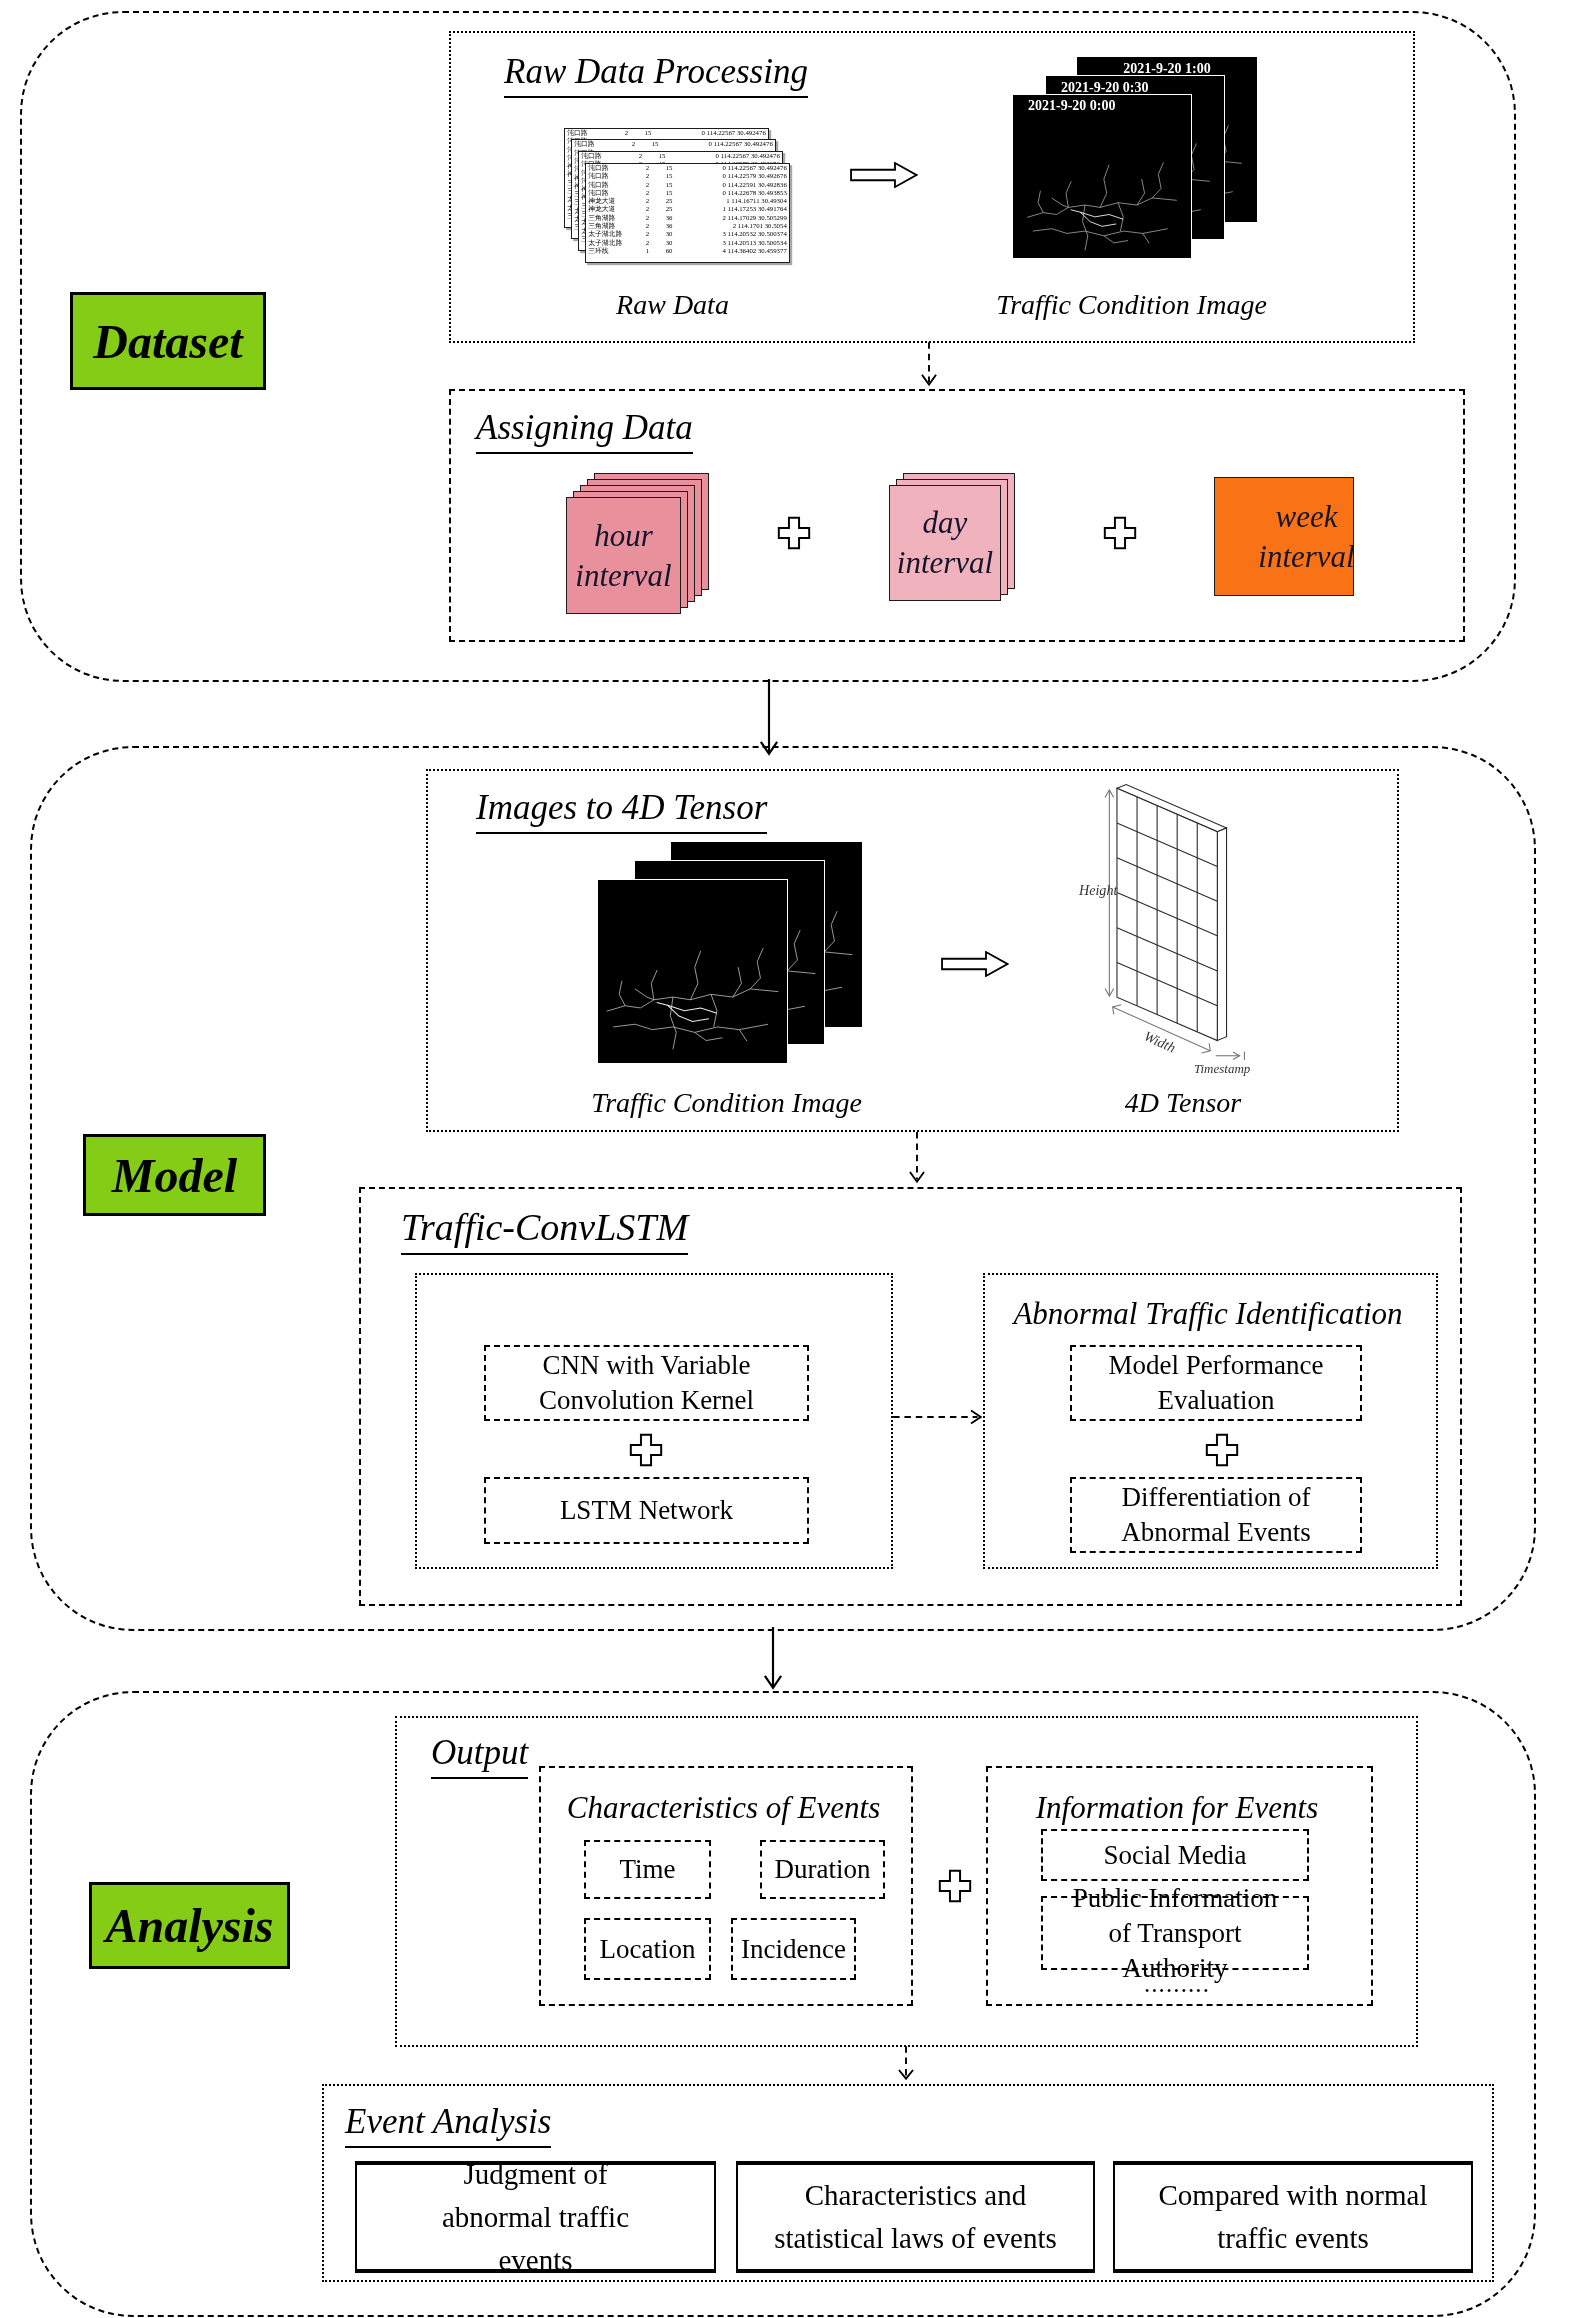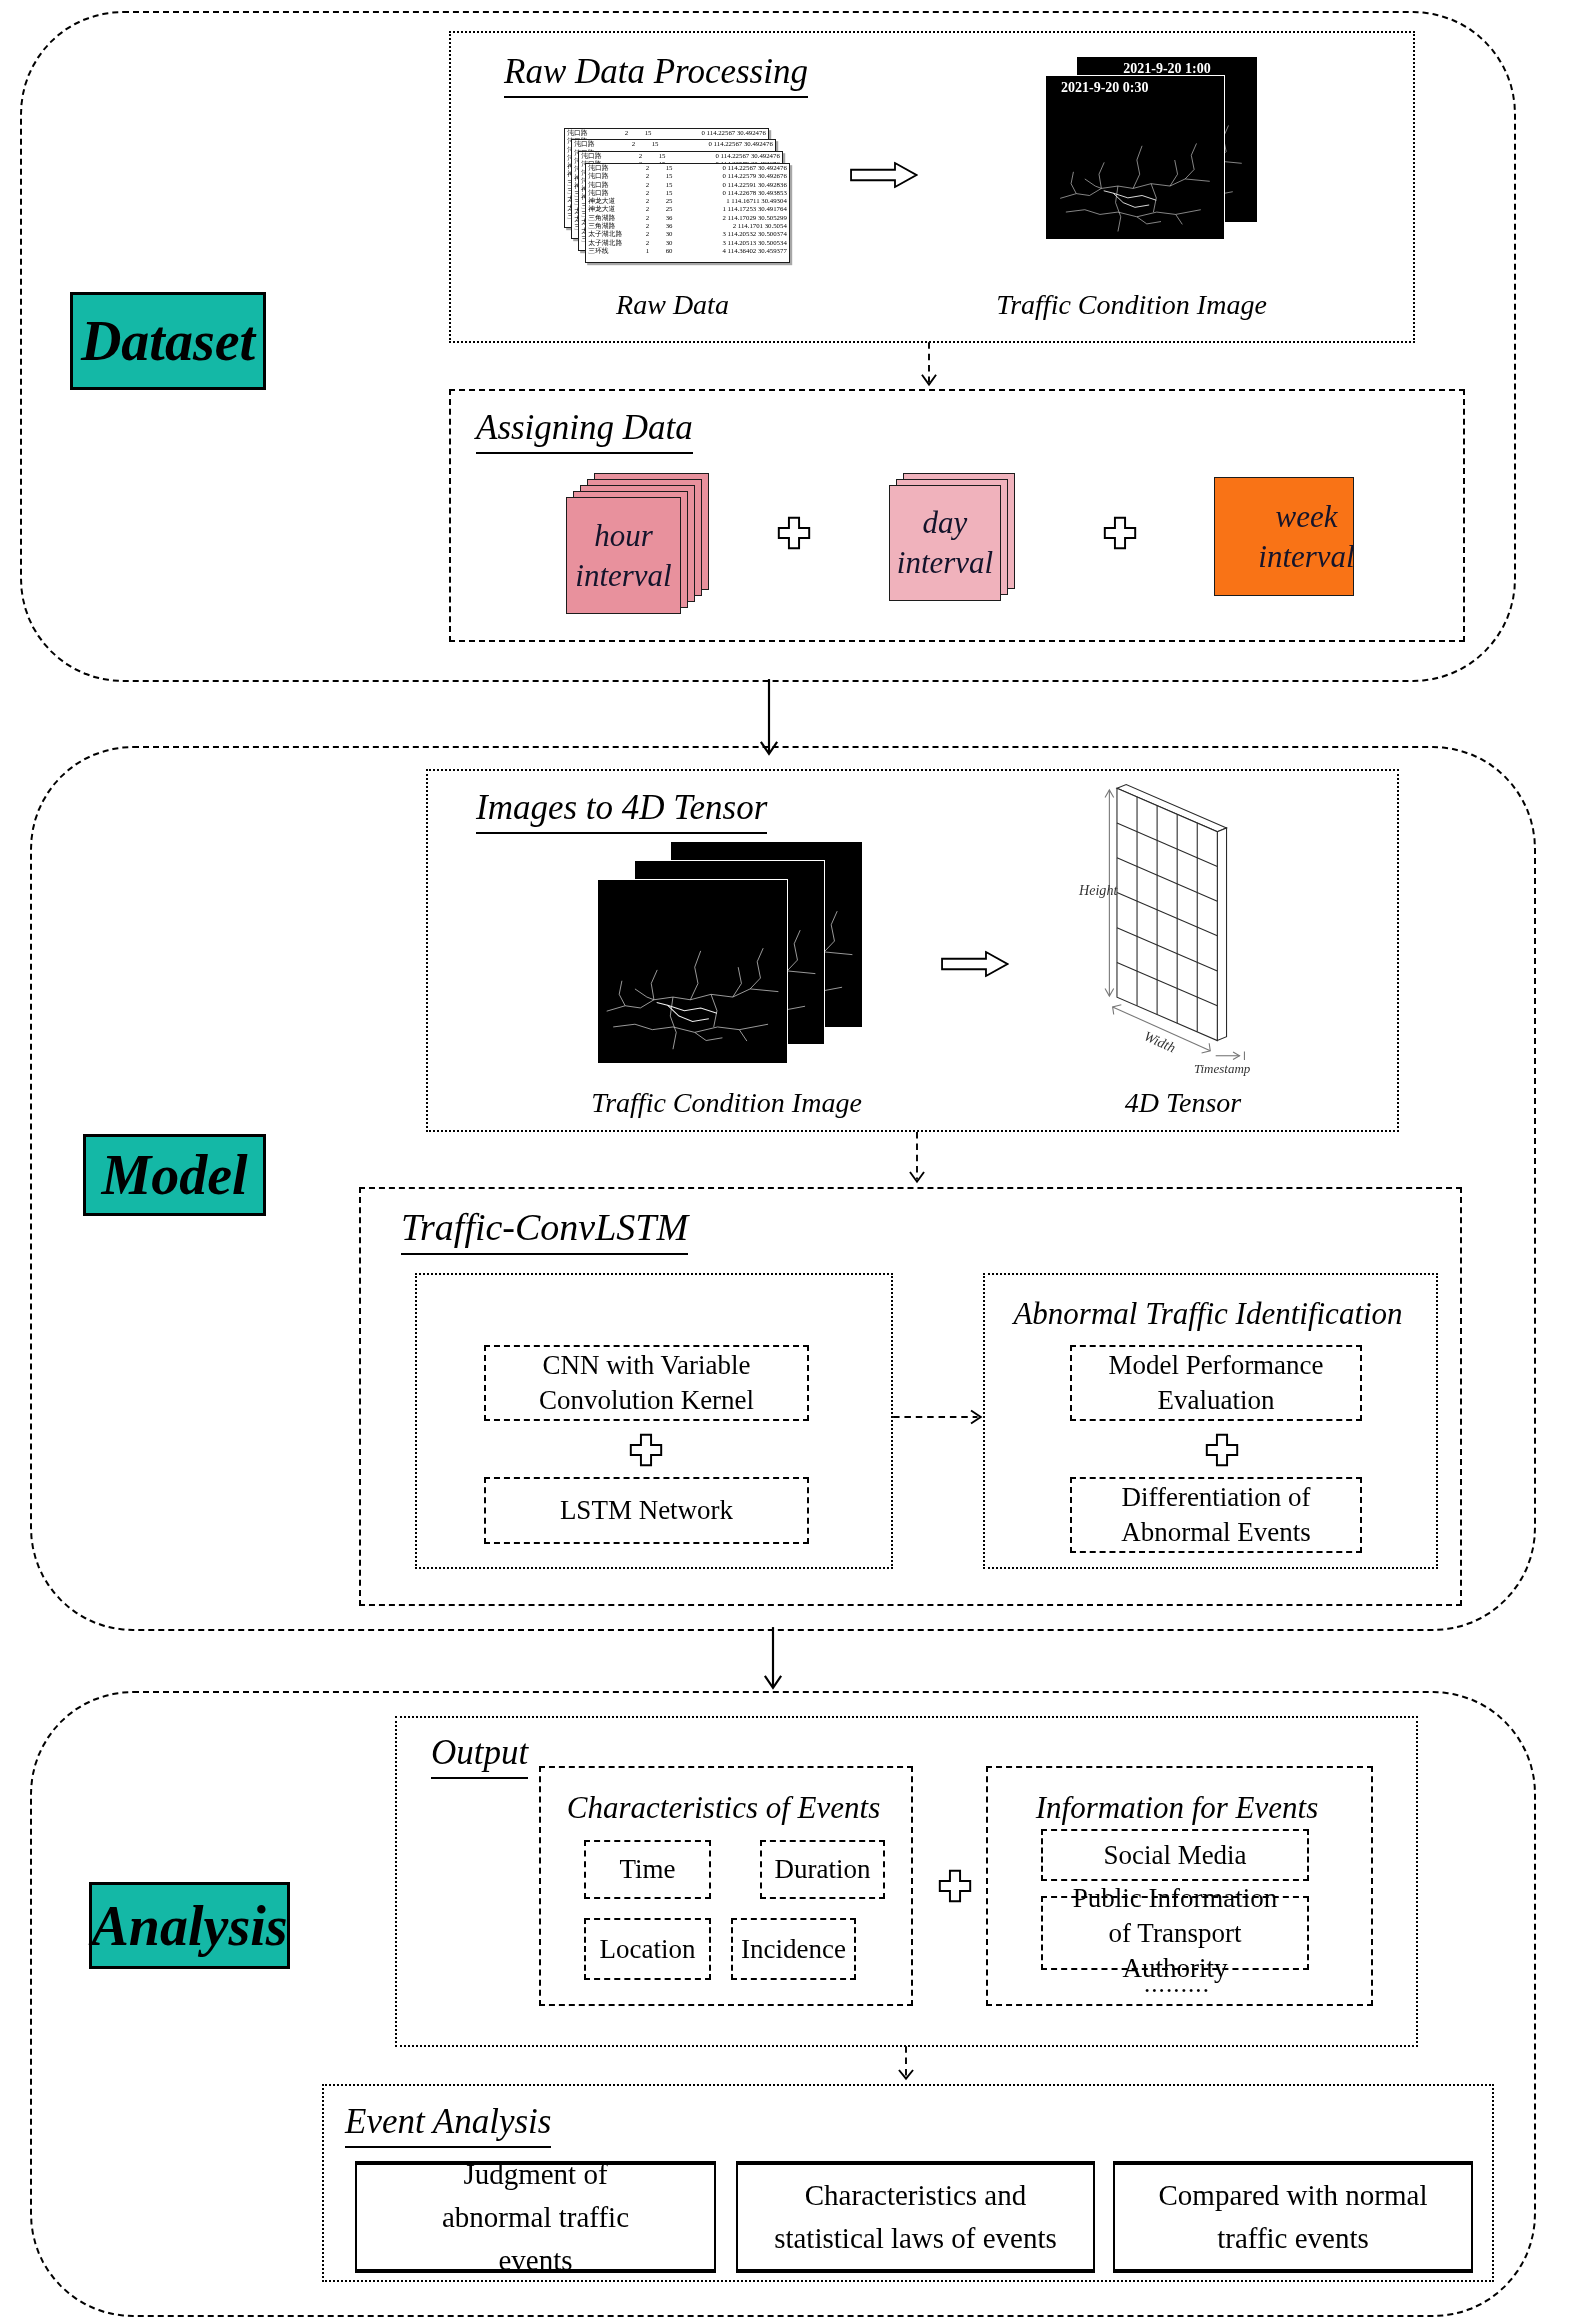--- a/index.html
+++ b/index.html
@@ -2,22 +2,22 @@
 <html style="font-size:8.7px"><head>
 <meta charset="utf-8">
 <style>
   html,body{margin:0;padding:0;background:#fff;}
   #canvas{position:relative;width:1570px;height:2319px;background:#fff;
     font-family:"Liberation Serif","DejaVu Serif",serif;color:#000;overflow:hidden;}
   .abs{position:absolute;}
   
   .stage{position:absolute;border:2.7px dashed #000;border-radius:103px;background:transparent;}
   
-  .stage-label{position:absolute;border:3.3px solid #000;background:#14b8a6;display:flex;
-    align-items:center;justify-content:center;font-weight:bold;font-style:italic;font-size:56px;}
+  .stage-label{position:absolute;border:3.3px solid #000;background:#84cc16;display:flex;
+    align-items:center;justify-content:center;font-weight:bold;font-style:italic;font-size:48px;}
   
   .sec-dotted{position:absolute;border:2.7px dotted #000;}
   .sec-dashed{position:absolute;border:2.7px dashed #000;}
   .title{position:absolute;font-style:italic;font-size:35px;border-bottom:2.7px solid #000;
     padding-bottom:4.3px;white-space:nowrap;}
   .subtitle{position:absolute;font-style:italic;font-size:31px;text-align:center;white-space:nowrap;}
   .cap{position:absolute;font-style:italic;font-size:28px;text-align:center;white-space:nowrap;}
   .small-box{position:absolute;border:2.2px dashed #000;display:flex;align-items:center;
     justify-content:center;text-align:center;font-size:27px;line-height:35px;padding:2.2px 5.4px;box-sizing:border-box;}
   
@@ -425,20 +425,26 @@
       <svg style="left:0;top:22px;" width="177" height="142" viewBox="0 0 330 300">
           <use href="#roadmap"></use>
         </svg>
     </div>
     <div class="timg" style="left:33px;top:18.4px;width:180px;height:165px;">
       <div class="tstamp left">2021-9-20 0:30</div>
       <svg style="left:0;top:22px;" width="177" height="142" viewBox="0 0 330 300">
           <use href="#roadmap"></use>
         </svg>
     </div>
+    <div class="timg" style="left:0;top:37px;width:180px;height:165px;">
+      <div class="tstamp left">2021-9-20 0:00</div>
+      <svg style="left:0;top:22px;" width="177" height="142" viewBox="0 0 330 300">
+          <use href="#roadmap"></use>
+        </svg>
+    </div>
   </div>
 
   <div class="cap" style="left:553px;top:289px;width:239px;">Raw Data</div>
   <div class="cap" style="left:958px;top:289px;width:347px;">Traffic Condition Image</div>
 
   <svg style="left:916px;top:341px;" width="26" height="47" viewBox="0 0 48 86">
     <line x1="24" y1="2" x2="24" y2="76" stroke="#000" stroke-width="3.5" stroke-dasharray="12 9"></line>
     <polyline points="11,62 24,80 37,62" fill="none" stroke="#000" stroke-width="3.5"></polyline>
   </svg>
 

